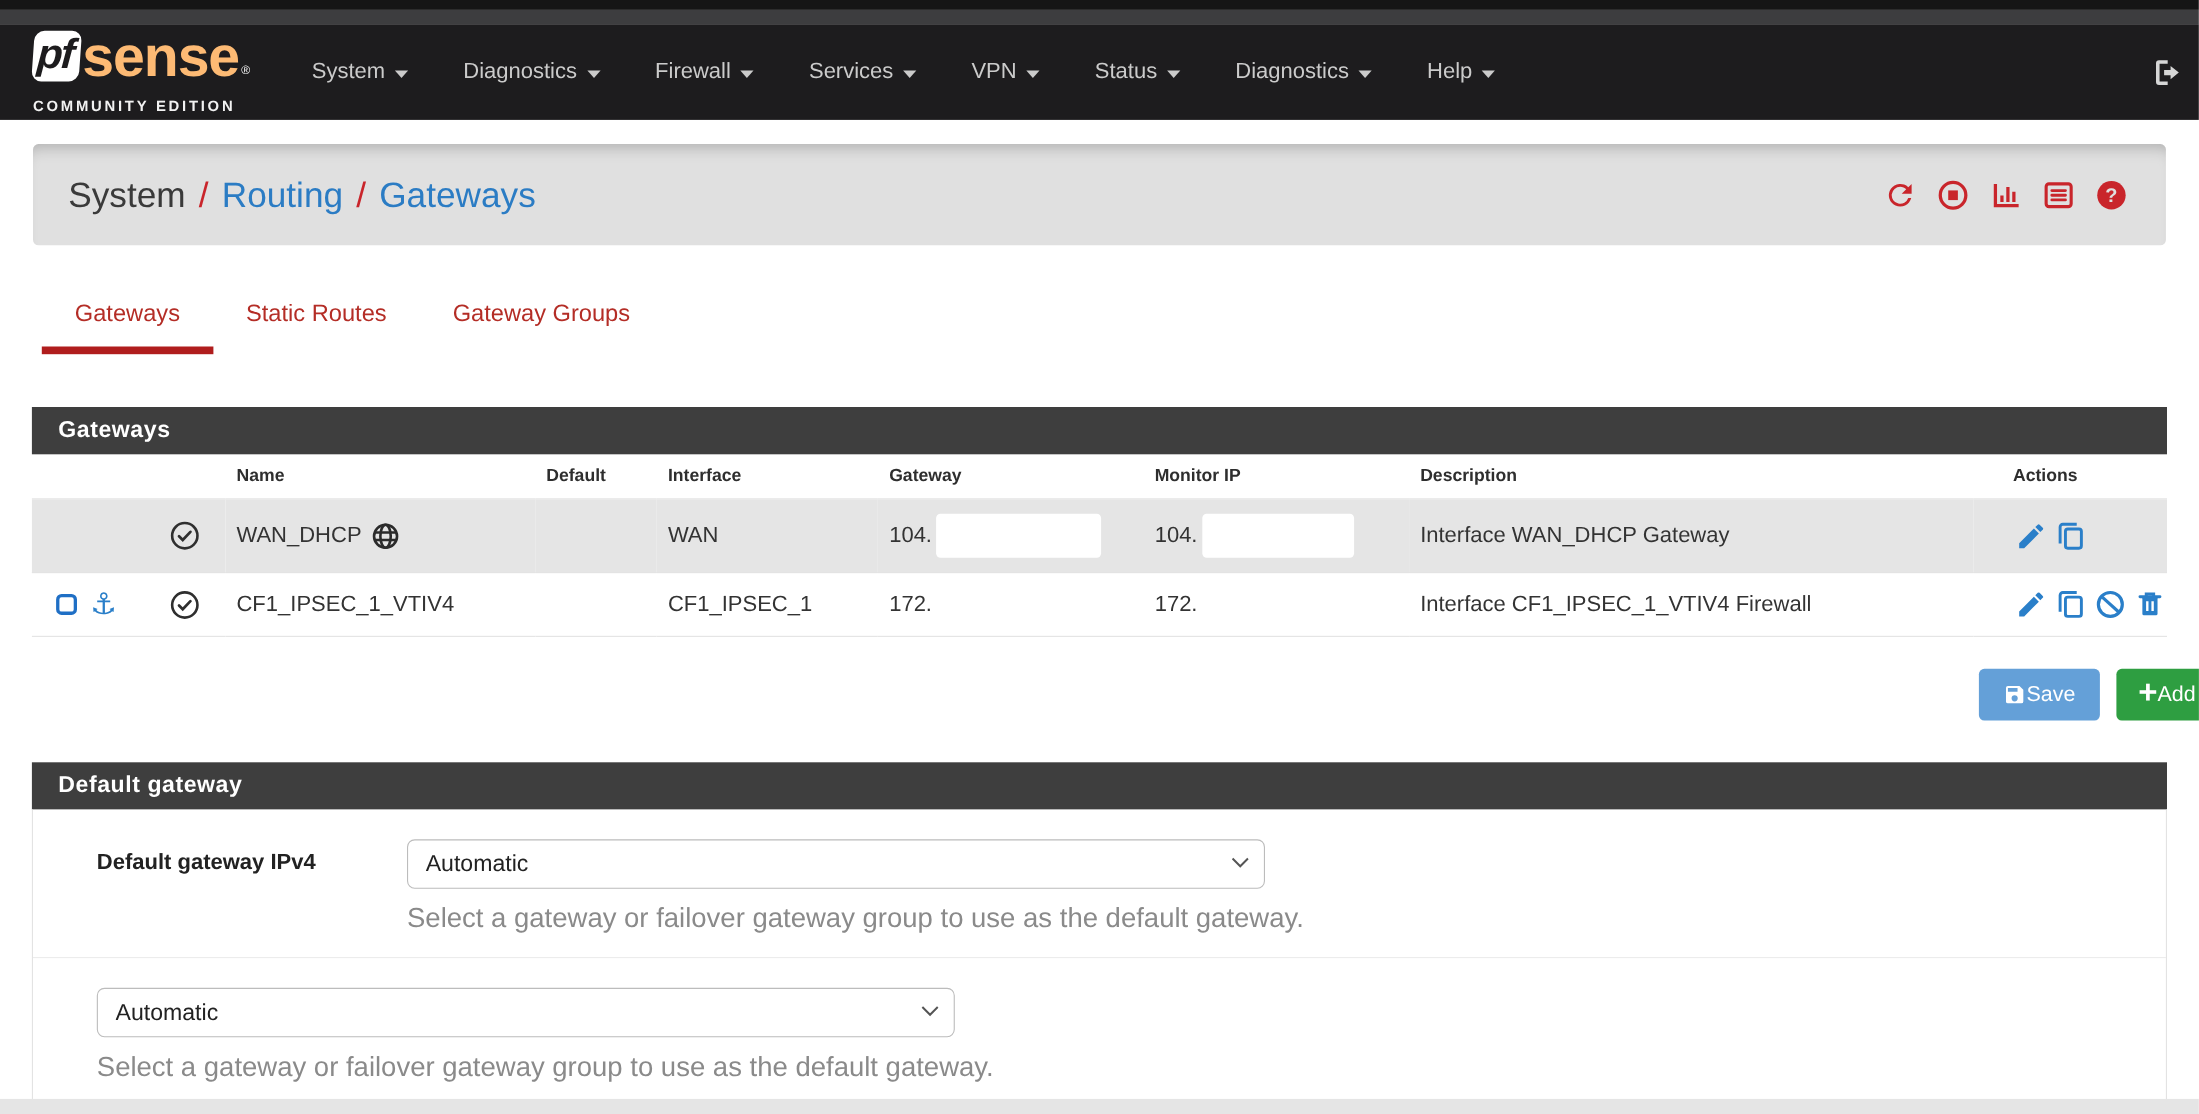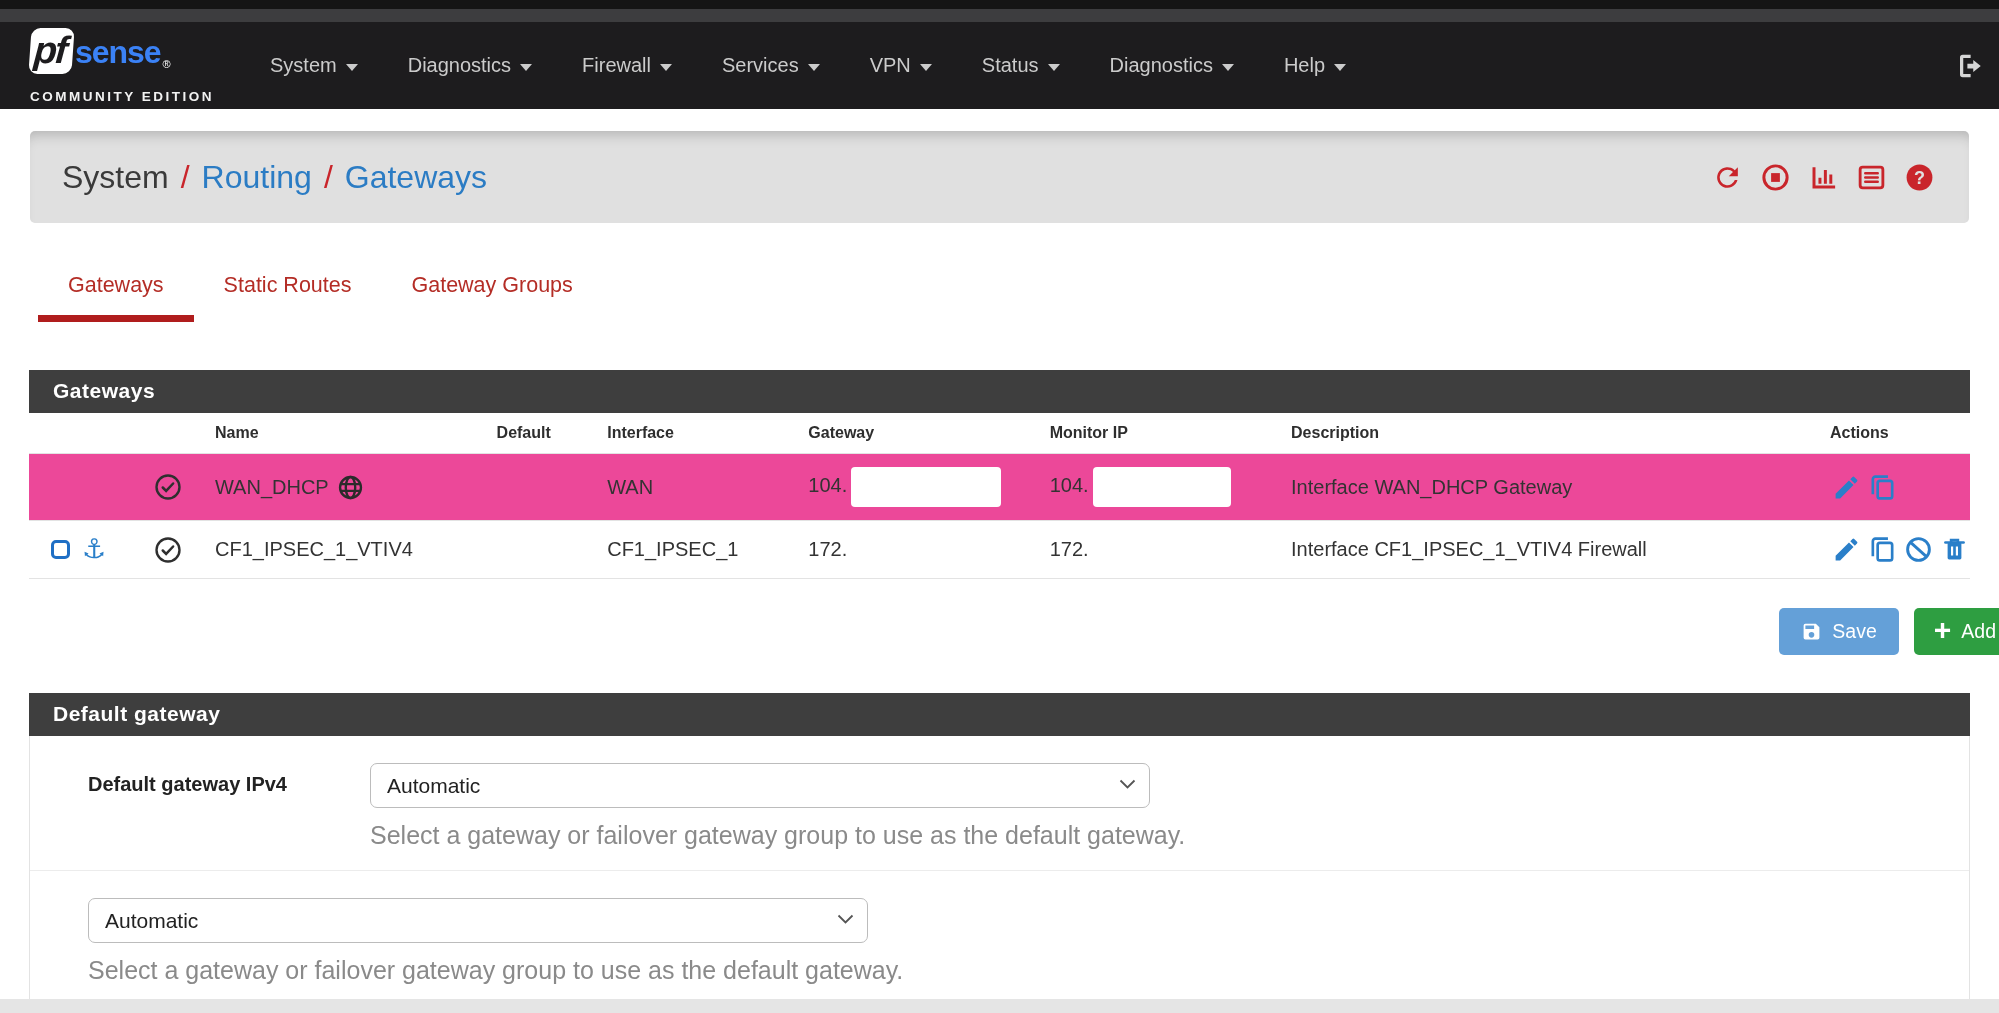--- a/index.html
+++ b/index.html
@@ -17,21 +17,21 @@
     height:87px; background:#1d1c1e; display:flex; align-items:center;
     padding:0 22px 0 30px;
   }
   .brand { display:flex; flex-direction:column; margin-right:56px; cursor:pointer; }
   .brand-row { display:flex; align-items:flex-end; }
   .brand .pf {
     background:#fff; color:#1d1c1e; font-weight:bold; font-style:italic;
     font-size:38px; line-height:40px; border-radius:9px; padding:2px 7px 4px 4px;
     transform:skewX(-4deg); letter-spacing:-2px;
   }
-  .brand .sense { color:#3b82f6; font-weight:bold; font-size:32px; line-height:44px; letter-spacing:-1px; margin-left:2px; }
+  .brand .sense { color:#fdba74; font-weight:bold; font-size:52px; line-height:44px; letter-spacing:-1px; margin-left:2px; }
   .brand .reg { color:#fff; font-size:11px; align-self:flex-end; margin:0 0 4px 2px; }
   .brand .edition { color:#f2f2f2; font-size:13.5px; letter-spacing:2.5px; font-weight:bold; margin-top:15px; }
   .nav-items { list-style:none; display:flex; align-items:center; flex:1; }
   .nav-items li {
     color:#cbcbcb; font-size:20px; margin-right:50px; cursor:pointer;
     display:flex; align-items:center; white-space:nowrap;
   }
   .caret {
     display:inline-block; width:0; height:0; margin-left:9px; margin-top:3px;
     border-left:6px solid transparent; border-right:6px solid transparent;
@@ -79,21 +79,21 @@
   .col-act     { width:175px; }
   table.gw th {
     text-align:left; font-size:16px; color:#2e2e2e; padding:11px 10px;
     border-bottom:1px solid #e3e3e3; font-weight:bold;
   }
   table.gw th.col-act { padding-left:36px; }
   table.gw td {
     font-size:20px; color:#333; padding:13px 10px; border-bottom:1px solid #e3e3e3;
     vertical-align:middle; height:58px;
   }
-  tr.stripe td { background:#ec4899; }
+  tr.stripe td { background:#e5e5e5; }
   .row-icons { display:flex; align-items:center; gap:12px; padding-left:12px; }
   .row-icons .lead { display:flex; align-items:center; gap:12px; }
   .row-icons .trail { margin-left:auto; padding-right:12px; display:flex; }
   .checkbox-ico {
     width:19px; height:19px; border:3.5px solid #1f6fc5; border-radius:5px; background:transparent;
   }
   .anchor-ico { color:#2a7fc9; font-size:27px; line-height:1; }
   .check-circle { color:#2f2f2f; display:flex; }
   .name-cell { display:flex; align-items:center; gap:8px; }
   .globe-ico { color:#2b2b2b; display:flex; }
@@ -102,21 +102,21 @@
     border-radius:4px; vertical-align:middle; margin-left:4px;
   }
   .redact.mon { width:138px; }
   td.actions .acts { display:flex; align-items:center; gap:7px; padding-left:28px; }
   td.actions .a { color:#2a7fc9; cursor:pointer; display:flex; }
 
   
   .btn-row { display:flex; justify-content:flex-end; align-items:center; margin:29px 0 38px; }
   .btn {
     border:none; border-radius:5px; color:#fff; font-size:19.5px;
-    font-family:inherit; display:flex; align-items:center; gap:10px;
+    font-family:inherit; display:flex; align-items:center; 
     height:47px; cursor:pointer;
   }
   .btn-save { background:#64a0d8; padding:0 22px; margin-right:15px; }
   .btn-add  { background:#2e9e41; padding:0 30px 0 20px; margin-right:-27px; }
   .btn-add .plus { font-size:30px; font-weight:bold; line-height:1; margin-top:-3px; }
 
   
   .form-body { background:#fff; border:1px solid #e3e3e3; border-top:none; }
   .form-row { padding:27px 0 20px 58px; display:flex; }
   .form-row + .form-row { border-top:1px solid #ececec; }

